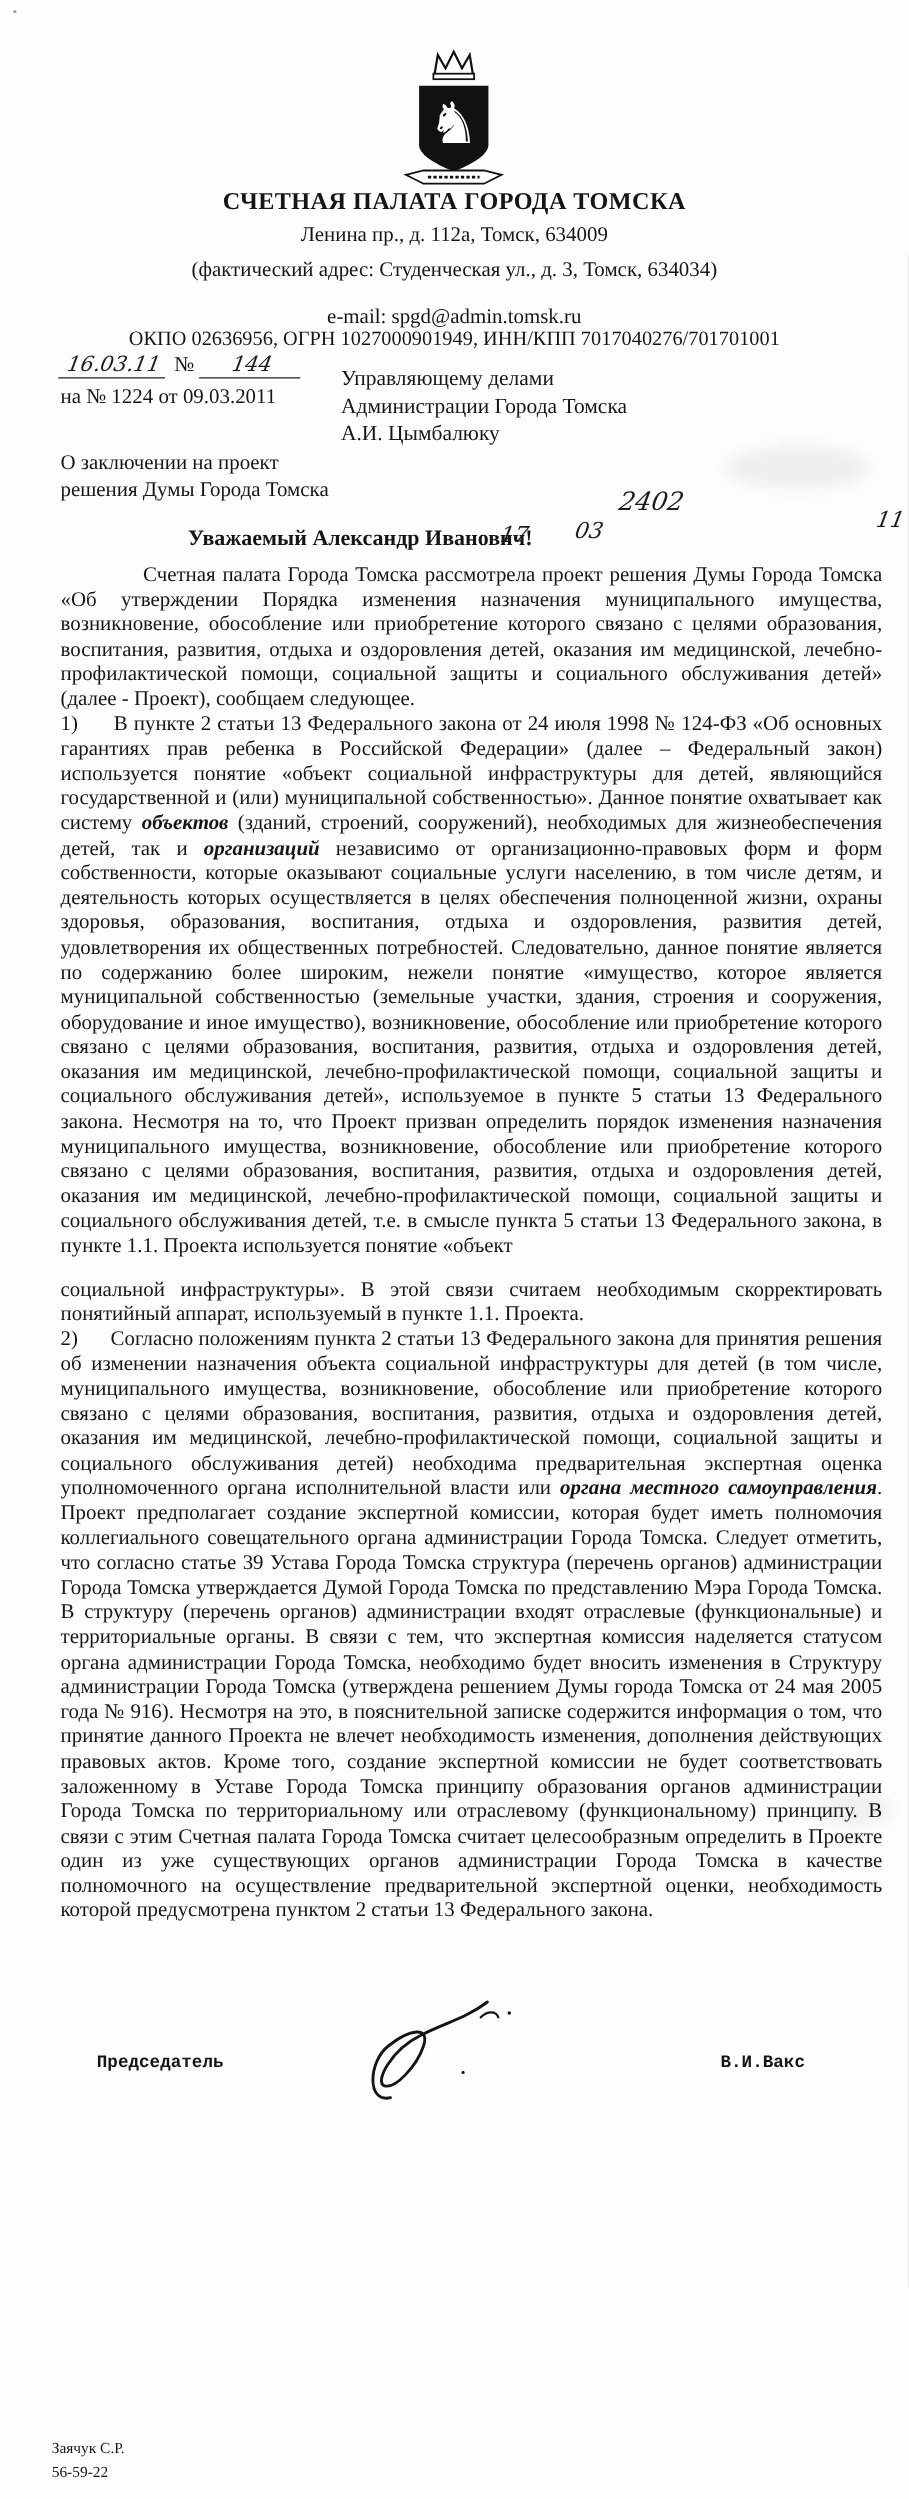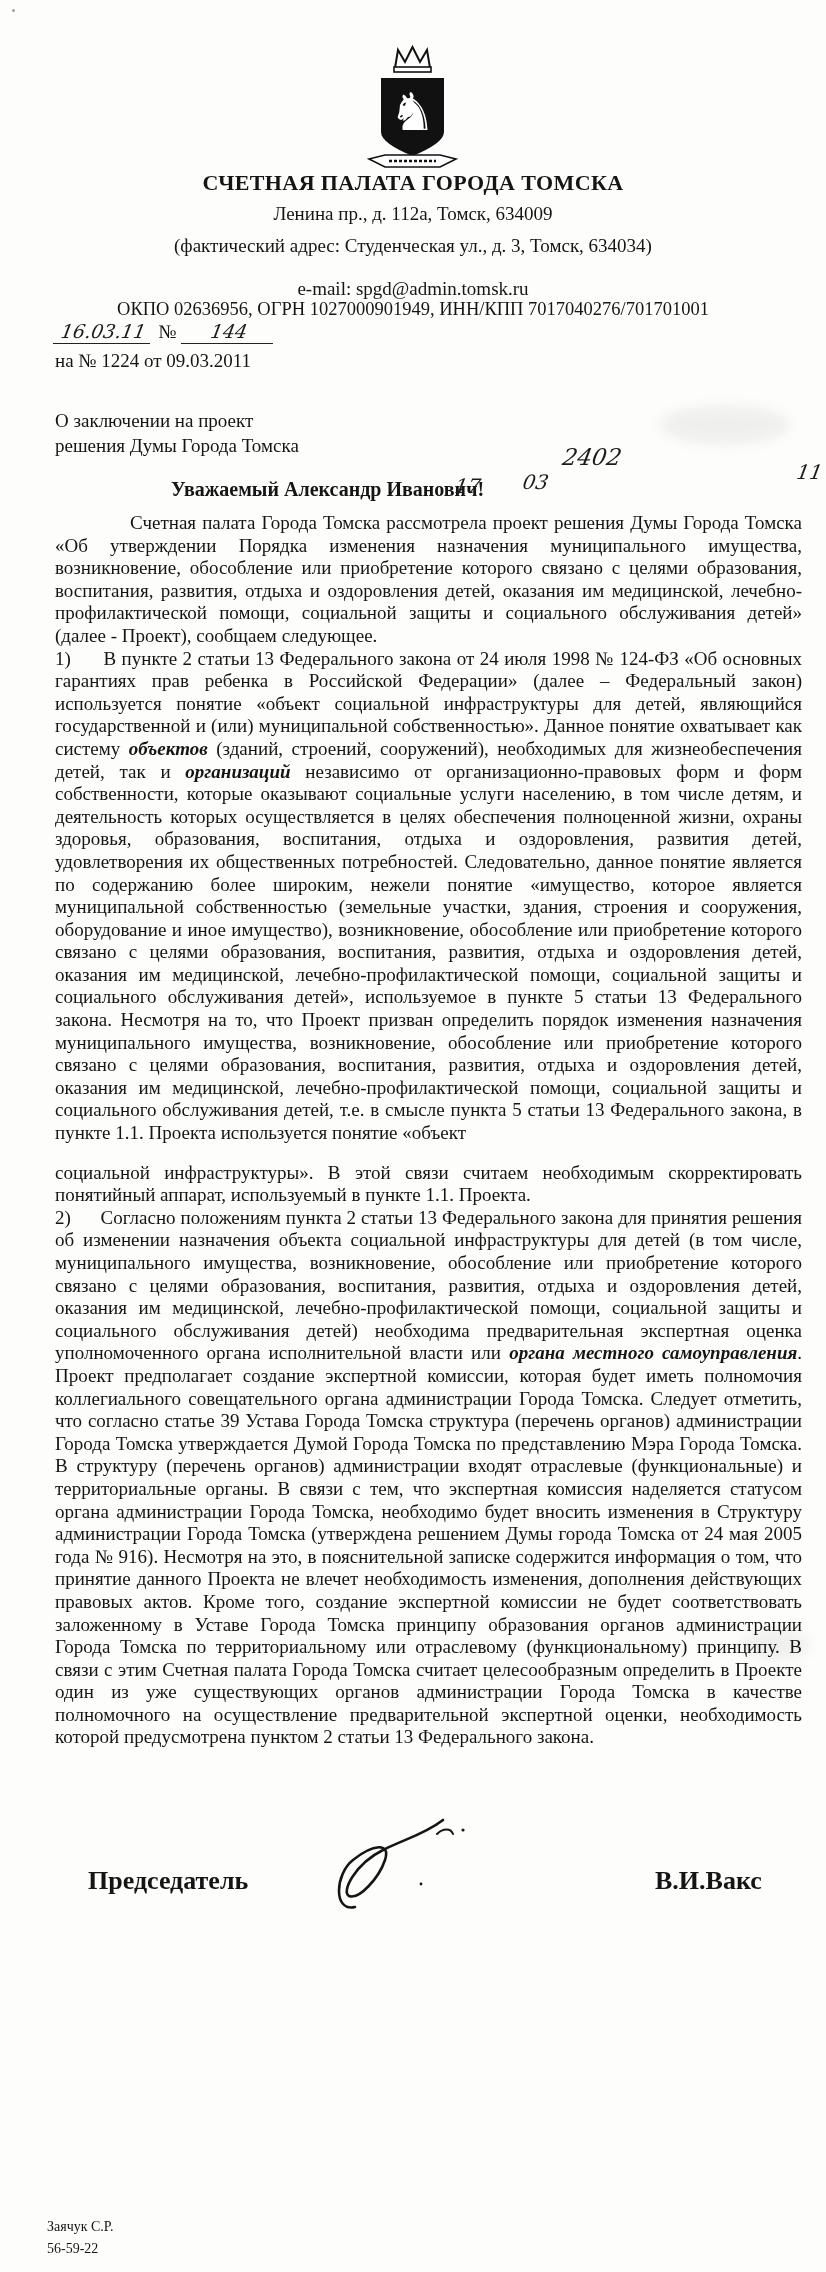--- a/index.html
+++ b/index.html
@@ -24,21 +24,21 @@
   .addressee { font-size:19.5px; line-height:25px; }
   .subject { font-size:19px; line-height:25px; }
   .greeting { font-size:20px; font-weight:bold; }
   .hwmark { font-size:20px; }
   .hwmark-big { font-size:23px; }
   .body-text { font-size:19px; line-height:22.6px; text-align:justify; }
   .body-text p { margin:0; }
   .body-text p.indent { text-indent:75px; }
   .body-text p.gap { margin-top:17px; }
   .bi { font-weight:bold; font-style:italic; }
-  .sig-label { font-size:26px; font-weight:bold; }
+  .sig-label { font-size:16px; font-weight:bold;font-family:Liberation Mono, monospace; }
   .footer { font-size:14px; line-height:22px; }
   .smudge { background:#9a9a9a; border-radius:50%; filter:blur(6px); opacity:.13; }
   .speck { width:3px; height:3px; background:#666; border-radius:50%; opacity:.6; }
 </style>
 </head>
 <body>
 
 <div class="page">
 
   <div class="abs speck" style="left:12px; top:9px;"></div>
@@ -68,20 +68,25 @@
 
   <div class="abs ref" style="left:55px; top:320px;">
     <div>
       <span class="hand hw-underline" style="font-size:19px;">16.03.11</span>
       <span style="padding:0 2px;">№</span>
       <span class="hand hw-underline" style="font-size:19px;">144</span>
     </div>
     <div class="row2">на № 1224 от 09.03.2011</div>
   </div>
 
+  <div class="abs addressee" style="left:310px; top:332px;">
+    <div>Управляющему делами</div>
+    <div>Администрации Города Томска</div>
+    <div>А.И. Цымбалюку</div>
+  </div>
 
   <div class="abs subject" style="left:55px; top:408px;">
     <div>О заключении на проект</div>
     <div>решения  Думы Города Томска</div>
   </div>
 
   <div class="abs greeting" style="left:171px; top:478px;">Уважаемый Александр Иванович!</div>
   <span class="abs hand hwmark" style="left:455px; top:474px;">17</span>
   <span class="abs hand hwmark" style="left:523px; top:470px;">03</span>
   <span class="abs hand hwmark-big hand" style="left:563px; top:444px;">2402</span>

